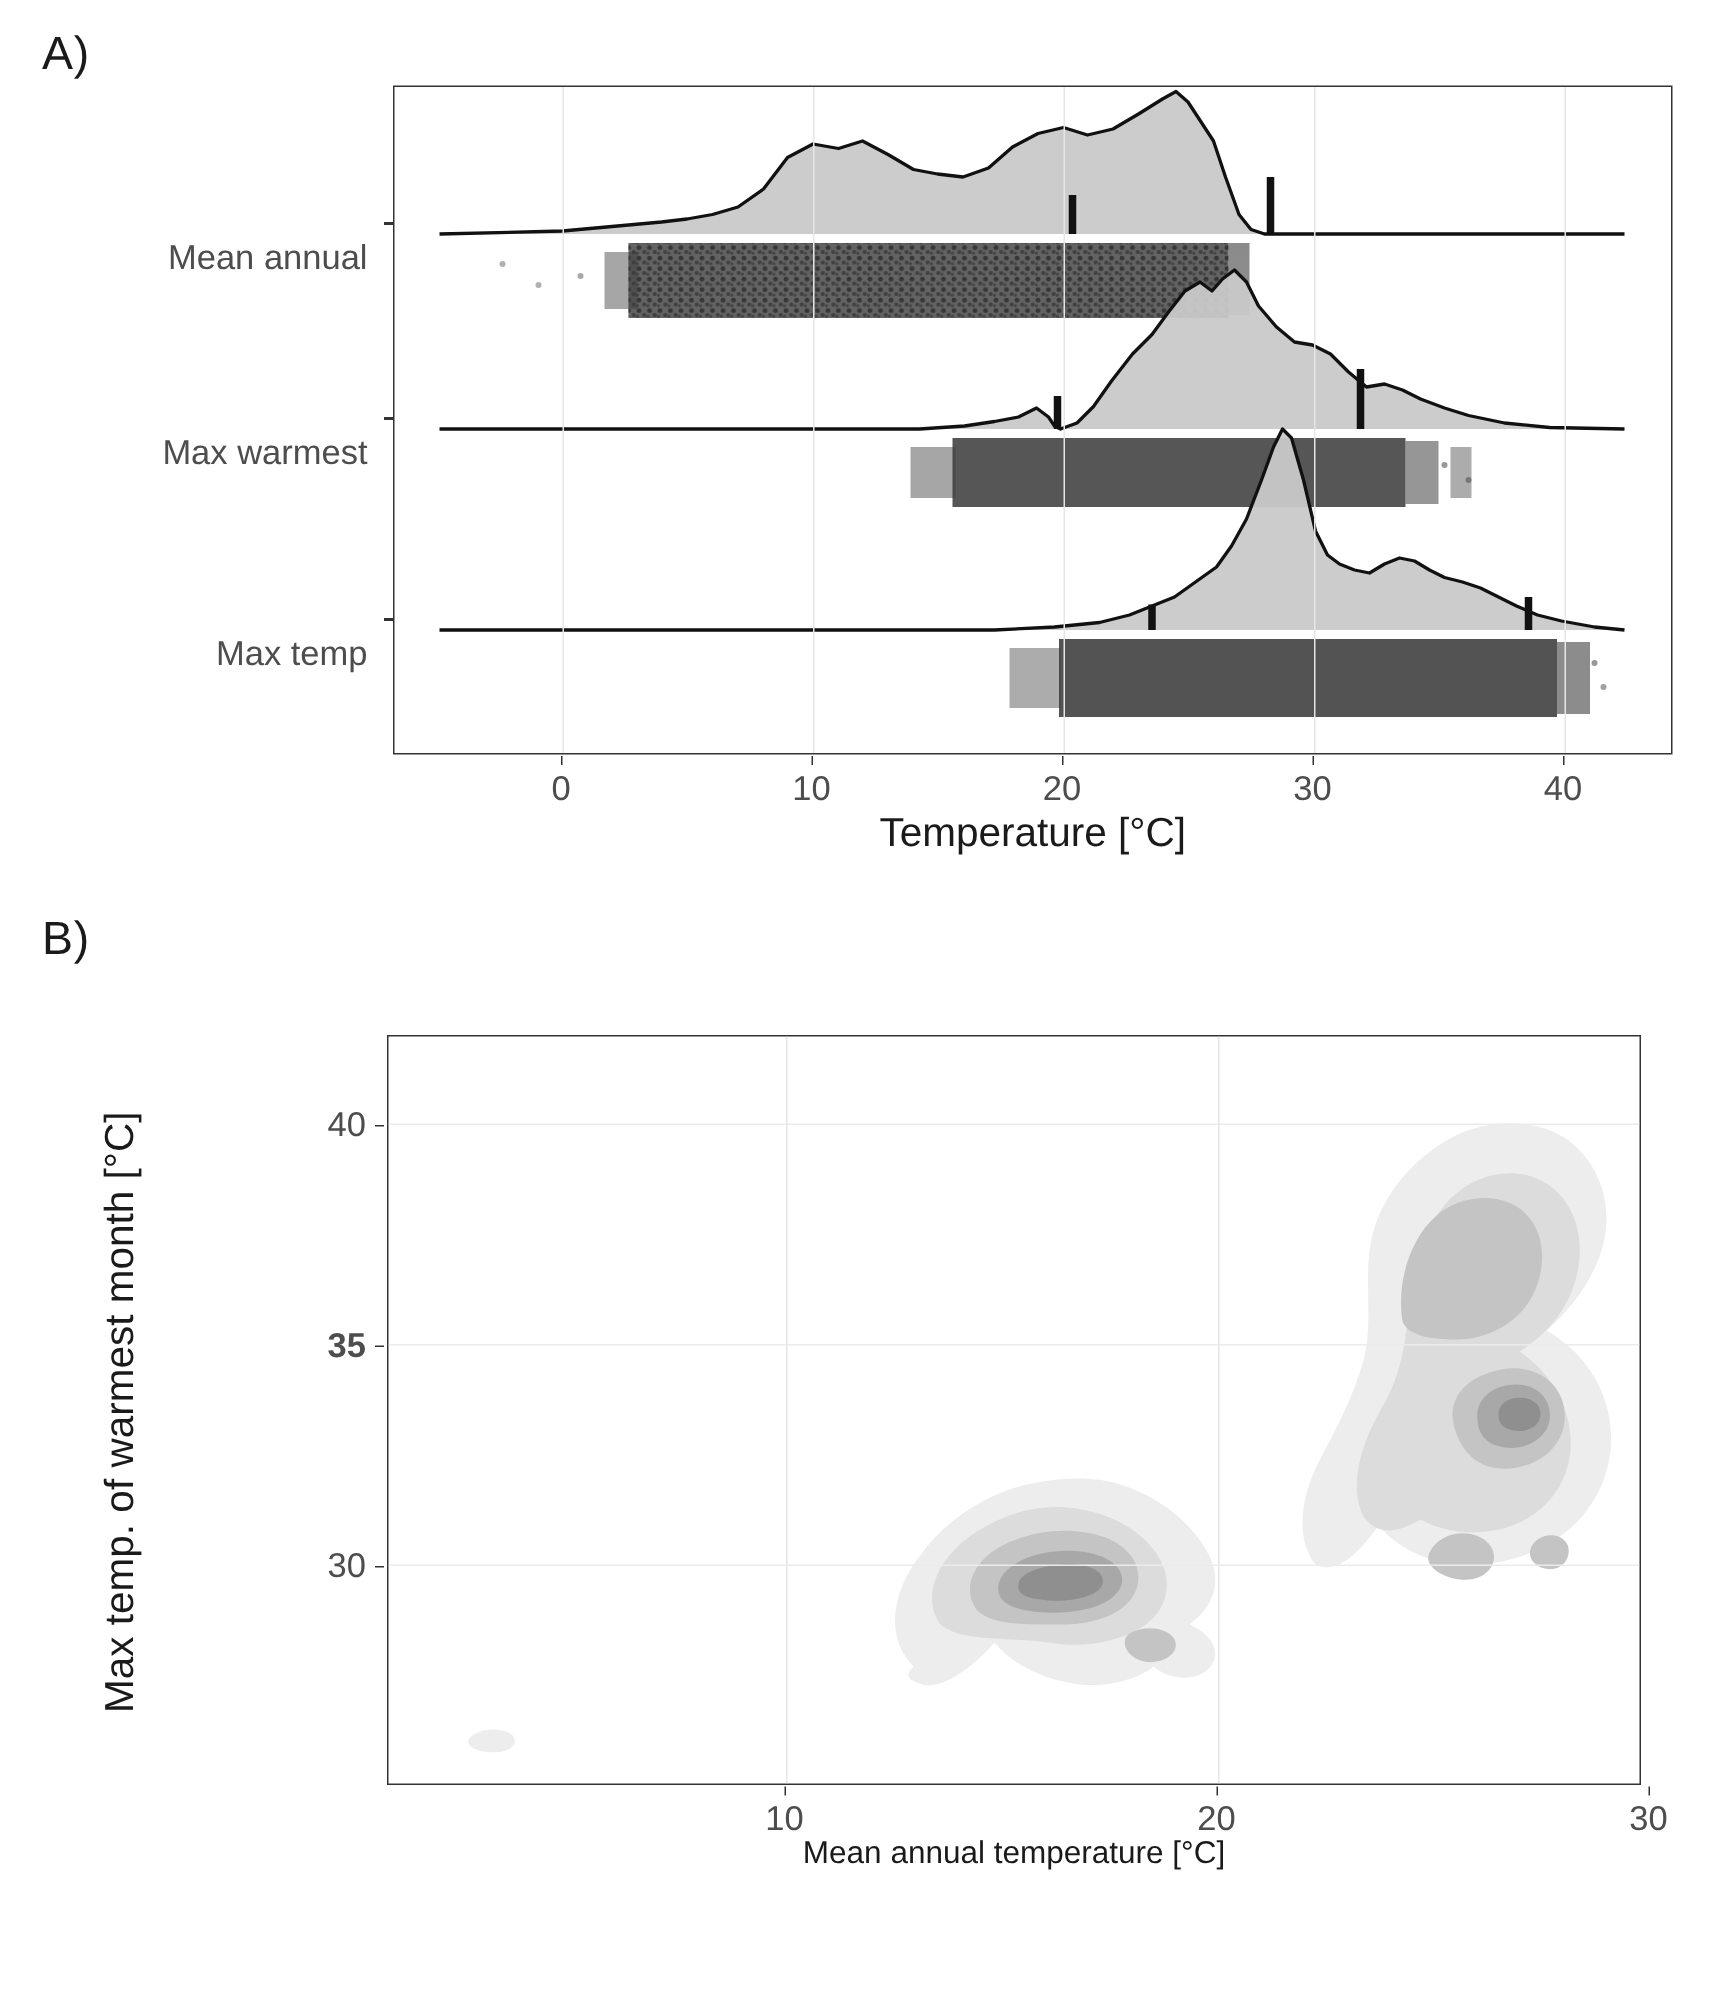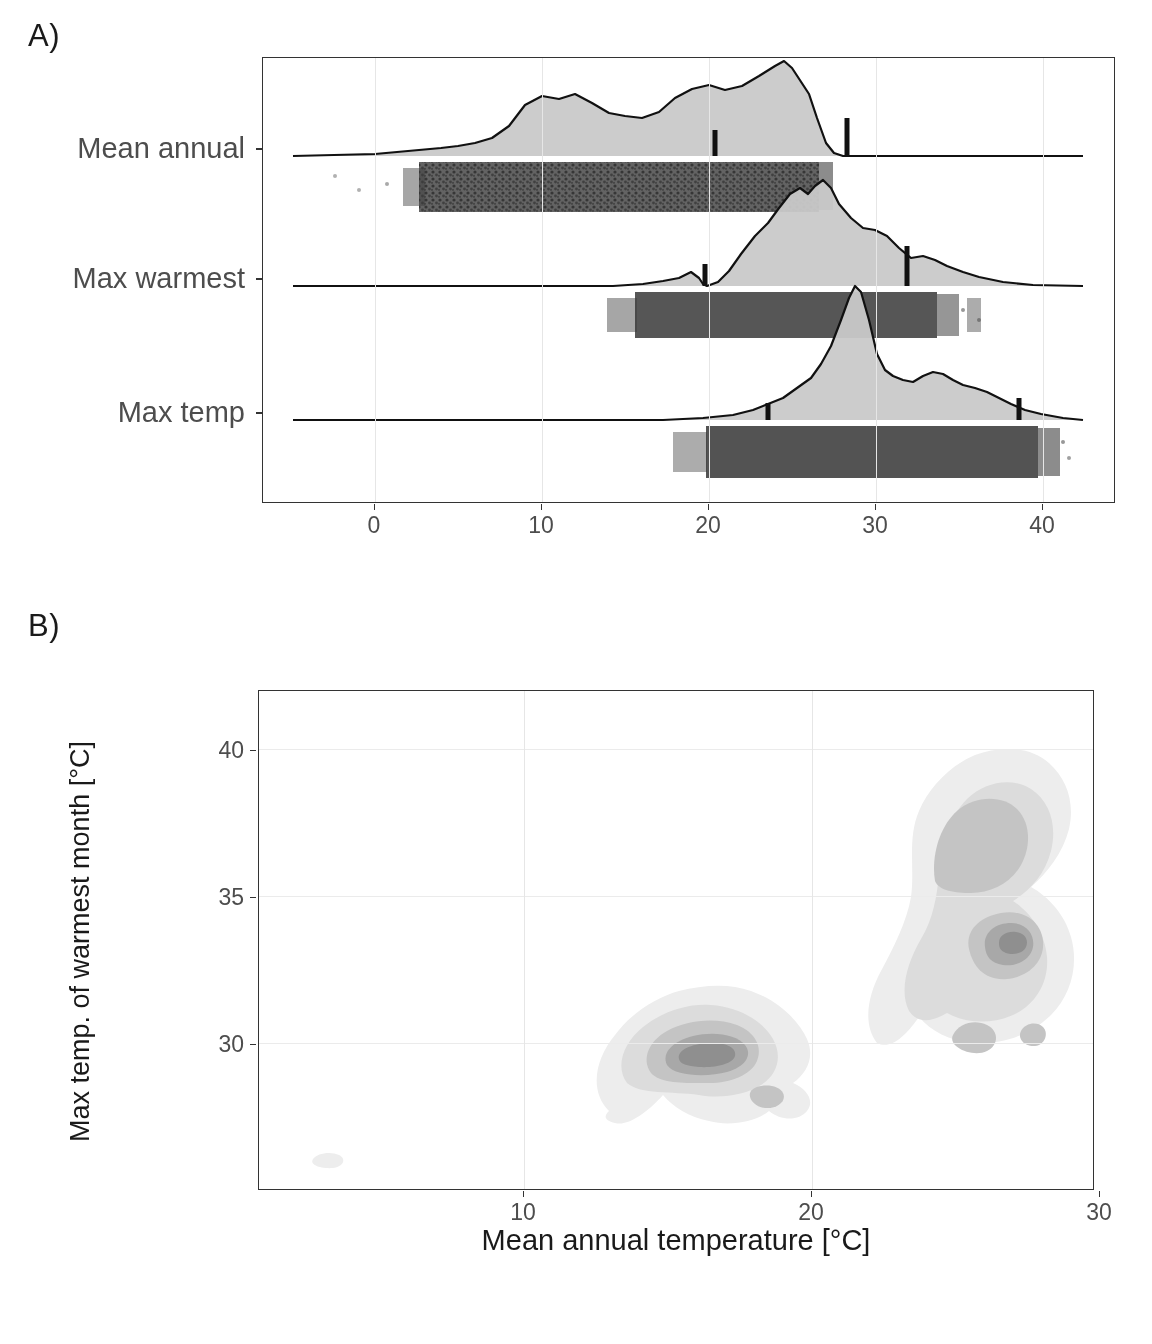--- a/index.html
+++ b/index.html
@@ -52,24 +52,25 @@
     transform: translateX(-50%);
     text-align: center;
   }
   .axis-tick-mark-x {
     position: absolute;
     width: 1px; height: 6px;
     background: #333333;
   }
   .cat-label {
     position: absolute;
-    font-size: 29px;
+    font-size: 23px;
     color: #4d4d4d;
     text-align: right;
     transform: translateY(-50%);
+    margin-top: 24px;
   }
   .cat-tick {
     position: absolute;
     width: 6px; height: 1.5px;
     background: #333333;
   }
   #panelA-xlab {
     position: absolute;
     left: 262px; top: 540px;
     width: 853px;
@@ -109,21 +110,21 @@
   .axis-tick-mark-y {
     position: absolute;
     width: 6px; height: 1px;
     background: #333333;
   }
   #panelB-xlab {
     position: absolute;
     left: 258px; top: 628px;
     width: 836px;
     text-align: center;
-    font-size: 29px;
+    font-size: 21px;
     color: #1a1a1a;
   }
   #panelB-ylab {
     position: absolute;
     left: -150px; top: 330px;
     width: 460px;
     text-align: center;
     font-size: 27px;
     color: #1a1a1a;
     transform: rotate(-90deg);
@@ -218,20 +219,21 @@
   <div class="axis-tick-mark-x" style="left:708px; top:504px;"></div>
   <div class="axis-tick-mark-x" style="left:875px; top:504px;"></div>
   <div class="axis-tick-mark-x" style="left:1042px; top:504px;"></div>
 
   <div class="axis-tick-label-x" style="left:374px; top:512px;">0</div>
   <div class="axis-tick-label-x" style="left:541px; top:512px;">10</div>
   <div class="axis-tick-label-x" style="left:708px; top:512px;">20</div>
   <div class="axis-tick-label-x" style="left:875px; top:512px;">30</div>
   <div class="axis-tick-label-x" style="left:1042px; top:512px;">40</div>
 
+  <div id="panelA-xlab">Temperature [°C]</div>
 </div>
 
 <div id="panelB">
   <div class="panel-letter" id="panelB-letter" style="top:12px;">B)</div>
 
   <div id="panelB-plotbox">
 
     <div class="hgrid" style="top:352px;"></div>
     <div class="hgrid" style="top:205px;"></div>
     <div class="hgrid" style="top:58px;"></div>
@@ -261,21 +263,21 @@
 
       <path d="M 54,468 C 58,462 72,460 80,464 C 88,468 84,476 74,477 C 62,478 50,474 54,468 Z" fill="#ededed"></path>
     </svg>
   </div>
 
   <div class="axis-tick-mark-y" style="left:250px; top:448px;"></div>
   <div class="axis-tick-mark-y" style="left:250px; top:301px;"></div>
   <div class="axis-tick-mark-y" style="left:250px; top:154px;"></div>
 
   <div class="axis-tick-label-y" style="left:188px; top:448px; width:56px;">30</div>
-  <div class="axis-tick-label-y" style="left:188px; top:301px; width:56px;">35</div>
+  <div class="axis-tick-label-y" style="left:188px; top:301px; width:56px;font-weight:bold;">35</div>
   <div class="axis-tick-label-y" style="left:188px; top:154px; width:56px;">40</div>
 
   <div class="axis-tick-mark-x" style="left:523px; top:595px;"></div>
   <div class="axis-tick-mark-x" style="left:811px; top:595px;"></div>
   <div class="axis-tick-mark-x" style="left:1099px; top:595px;"></div>
 
   <div class="axis-tick-label-x" style="left:523px; top:603px;">10</div>
   <div class="axis-tick-label-x" style="left:811px; top:603px;">20</div>
   <div class="axis-tick-label-x" style="left:1099px; top:603px;">30</div>
 

